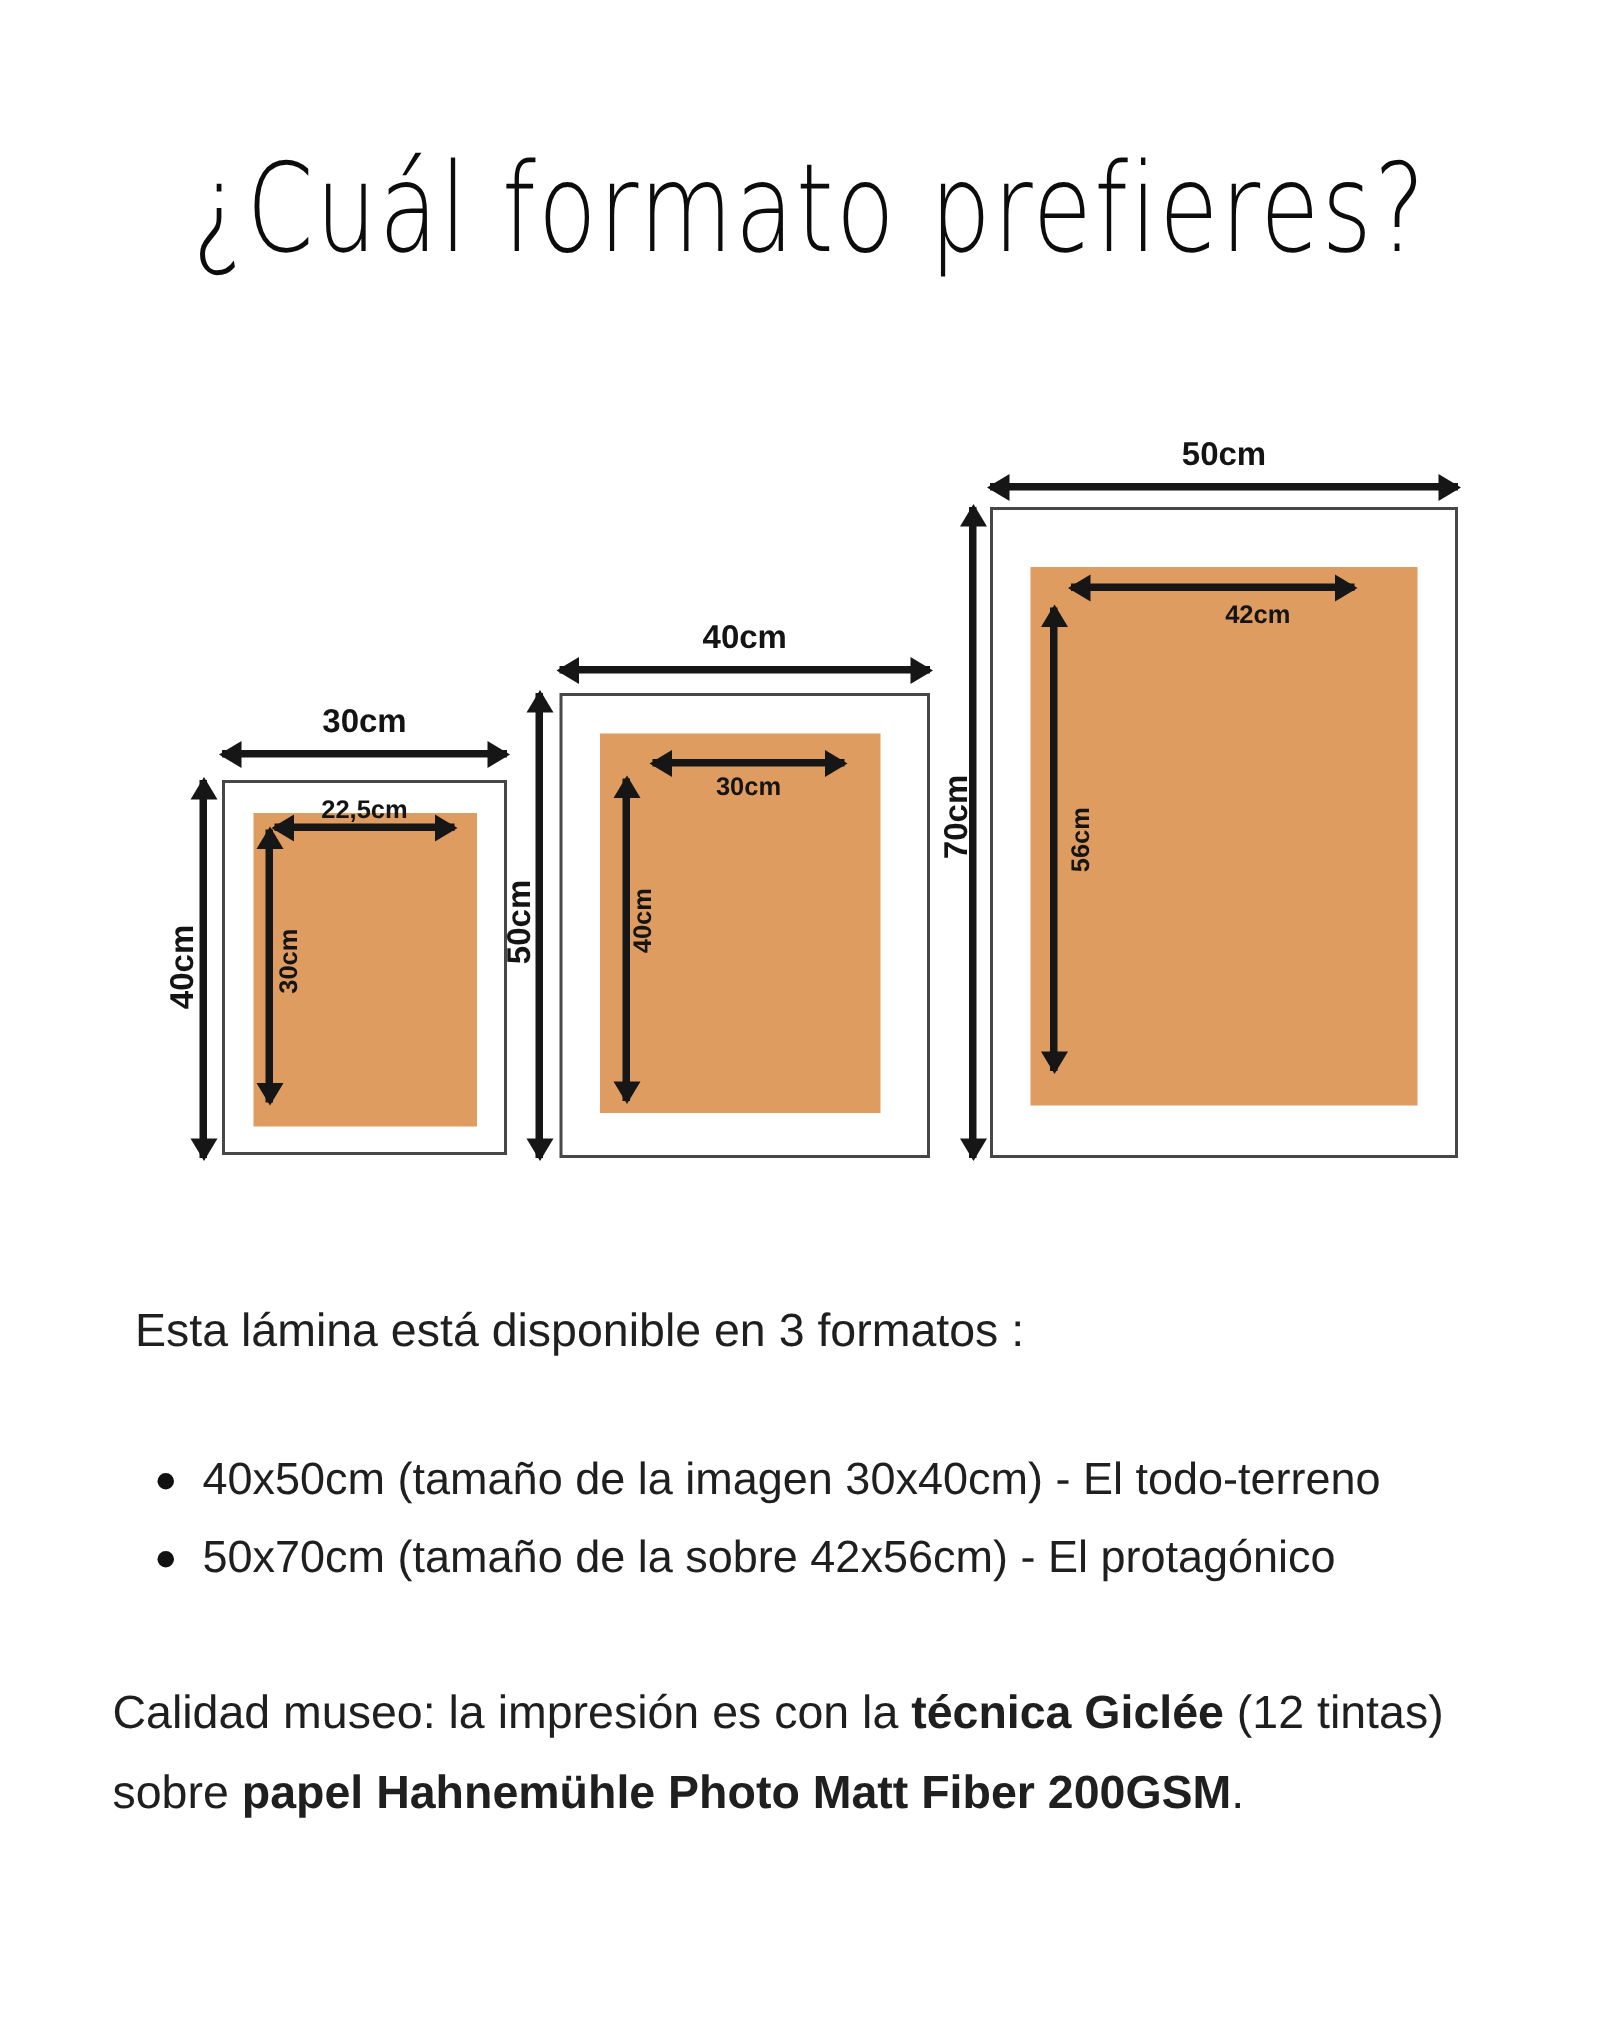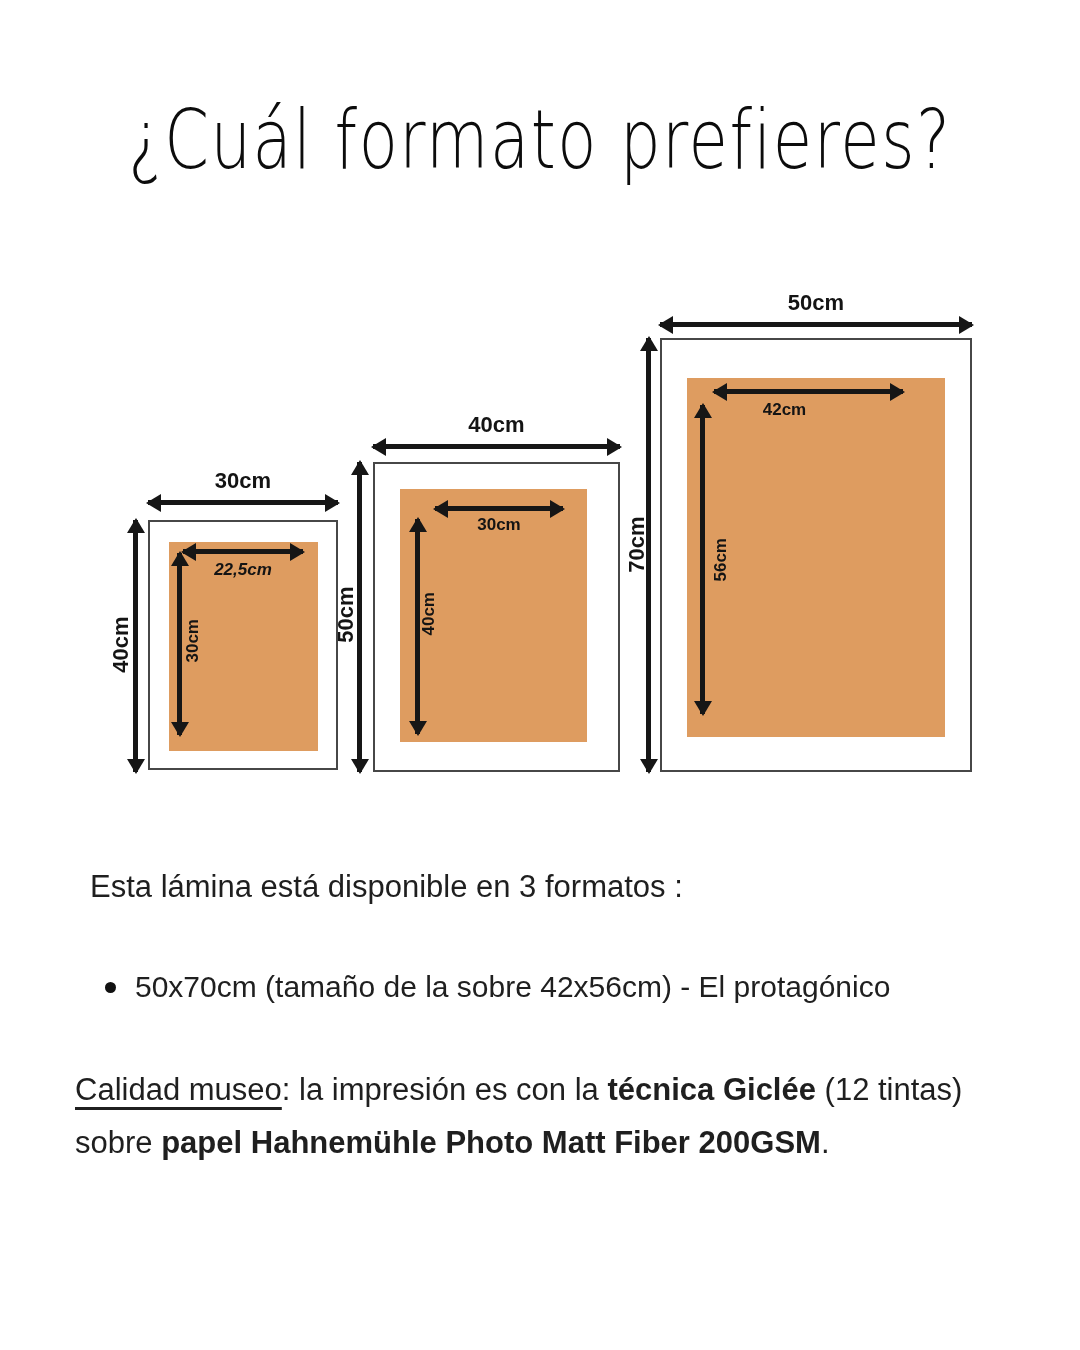--- a/index.html
+++ b/index.html
@@ -37,21 +37,21 @@
   .rot{transform:rotate(-90deg);}
 
   
   .f1{left:148px;top:520px;width:190px;height:250px;}
   .p1{left:169px;top:542px;width:149px;height:209px;}
   .t1{left:148px;top:468px;width:190px;}
   .ah1{left:148px;top:500px;width:190px;}
   .l1{left:76px;top:632px;width:90px;}
   .av1{left:133px;top:520px;height:252px;}
   .iah1{left:183px;top:549px;width:120px;}
-  .it1{left:183px;top:560px;width:120px;font-style:italic;}
+  .it1{left:183px;top:530px;width:120px;}
   .iav1{left:177px;top:553px;height:182px;}
   .il1{left:153px;top:631px;width:80px;}
 
   
   .f2{left:373px;top:462px;width:247px;height:310px;}
   .p2{left:400px;top:489px;width:187px;height:253px;}
   .t2{left:373px;top:412px;width:247px;}
   .ah2{left:373px;top:444px;width:247px;}
   .l2{left:301px;top:602px;width:90px;}
   .av2{left:357px;top:462px;height:310px;}
@@ -61,32 +61,32 @@
   .il2{left:389px;top:604px;width:80px;}
 
   
   .f3{left:660px;top:338px;width:312px;height:434px;}
   .p3{left:687px;top:378px;width:258px;height:359px;}
   .t3{left:660px;top:290px;width:312px;}
   .ah3{left:660px;top:322px;width:312px;}
   .l3{left:592px;top:532px;width:90px;}
   .av3{left:646px;top:338px;height:434px;}
   .iah3{left:714px;top:389px;width:189px;}
-  .it3{left:690px;top:400px;width:189px;}
+  .it3{left:744px;top:400px;width:189px;}
   .iav3{left:700px;top:405px;height:309px;}
   .il3{left:681px;top:550px;width:80px;}
 
   
   .copy{position:absolute;left:75px;top:852px;width:960px;color:var(--ink);}
   .intro{margin:15px;font-size:31px;line-height:40px;white-space:nowrap;}
   .fmt-list{list-style:none;margin:54px 0 0 0;padding:0;}
   .fmt-list li{position:relative;padding-left:60px;font-size:30px;line-height:52px;white-space:nowrap;}
   .dot{position:absolute;left:30px;top:21px;width:11px;height:11px;border-radius:50%;background:#111;}
   .quality{margin:50px 0 0 0;font-size:31px;line-height:53px;}
-  .quality .u{text-decoration:underline;text-underline-offset:7px;text-decoration-thickness:2.5px;}
+  .quality .u{text-underline-offset:7px;text-decoration-thickness:2.5px;}
   .quality b{font-weight:700;}
 </style>
 </head>
 <body>
 
 <div class="page">
 
   <h1 class="title">¿Cuál formato prefieres?</h1>
 
   <div class="figure">
@@ -125,20 +125,24 @@
     <div class="dim small rot il3">56cm</div>
 
   </div>
 
   <div class="copy">
     <p class="intro">Esta lámina está disponible en 3 formatos :</p>
 
     <ul class="fmt-list">
       <li>
         <span class="dot"></span>
+        <span>40x50cm (tamaño de la imagen 30x40cm) - El todo-terreno</span>
+      </li>
+      <li>
+        <span class="dot"></span>
         <span>50x70cm (tamaño de la sobre 42x56cm) - El protagónico</span>
       </li>
     </ul>
 
     <p class="quality"><span class="u">Calidad museo</span><span>: la impresión es con la </span><b>técnica Giclée</b><span> (12 tintas)</span><br><span>sobre </span><b>papel Hahnemühle Photo Matt Fiber 200GSM</b><span>.</span></p>
   </div>
 
 </div>
 
 </body></html>

